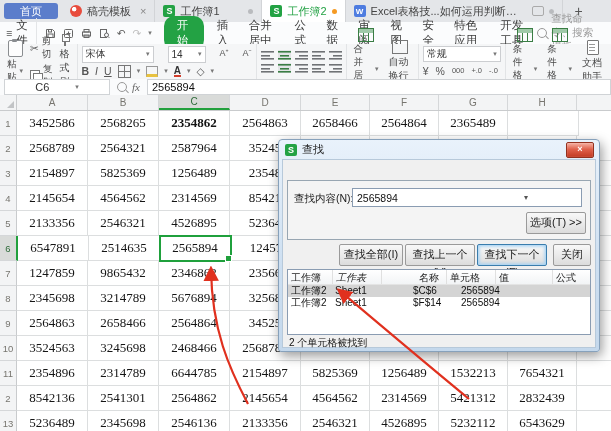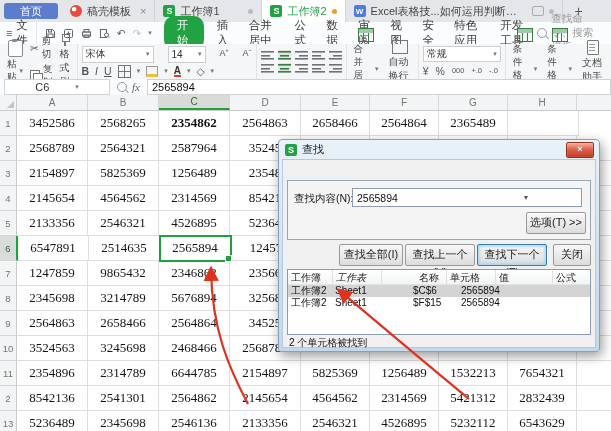--- a/index.html
+++ b/index.html
@@ -550,21 +550,21 @@
               <span style="width: 42px;">Sheet1</span>
               <span style="width: 24px;"></span>
               <span style="width: 42px;">$C$6</span>
               <span style="width: 50px;">2565894</span>
               <span style="width: 90px;"></span>
             </div>
             <div class="dlr">
               <span style="width: 38px;">工作簿2</span>
               <span style="width: 42px;">Sheet1</span>
               <span style="width: 24px;"></span>
-              <span style="width: 42px;">$F$15</span>
+              <span style="width: 42px;">$F$14</span>
               <span style="width: 50px;">2565894</span>
               <span style="width: 90px;"></span>
             </div>
           </div>
       </div>
       <div class="dstatus">2 个单元格被找到</div>
     </div>
   </div>
 
   <svg id="arrows" class="abs" width="611" height="431" viewBox="0 0 611 431">

